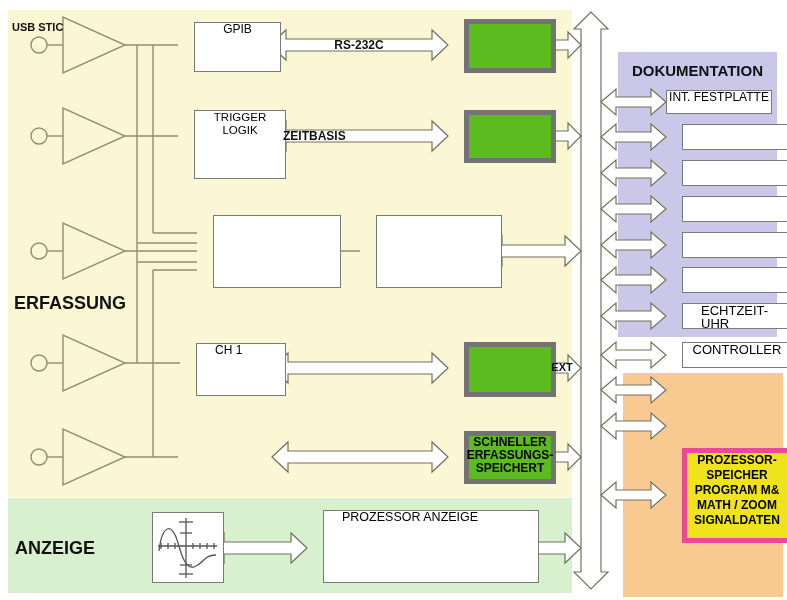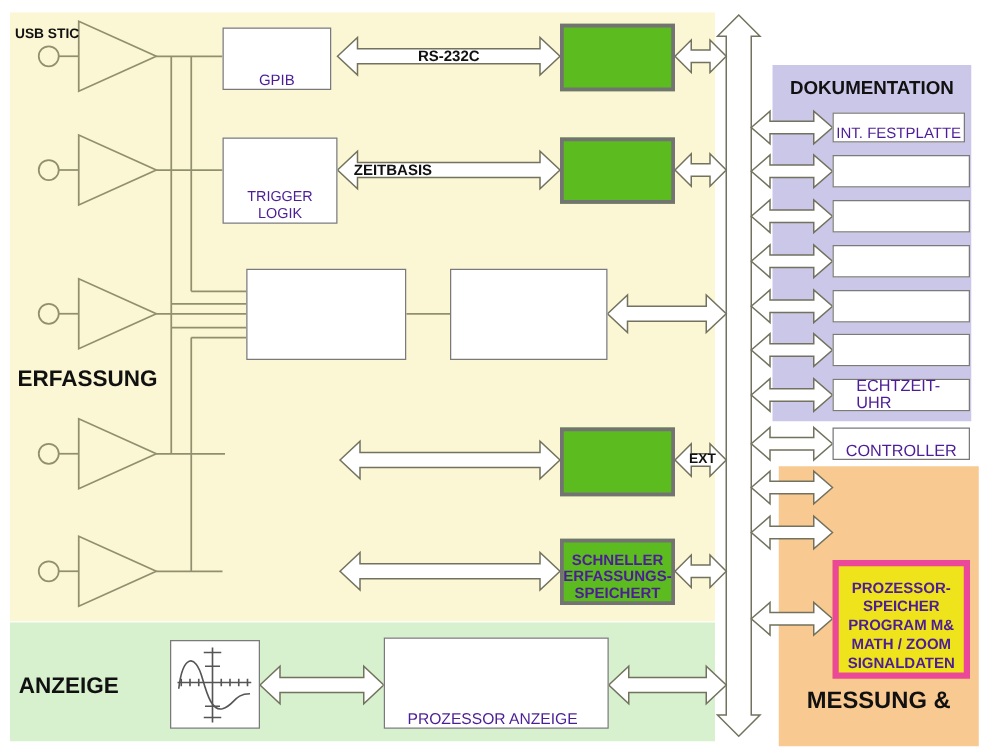--- a/index.html
+++ b/index.html
@@ -5,23 +5,23 @@
   html,body{margin:0;padding:0;background:#ffffff;width:787px;height:600px;overflow:hidden;
     font-family:"Liberation Sans", sans-serif;}
   #canvas{position:relative;width:787px;height:600px;background:#ffffff;}
   .panel{position:absolute;}
   .cream{left:8px;top:10px;width:564px;height:487px;background:#FBF6D3;}
   .band{left:8px;top:498px;width:564px;height:95px;background:#D7F0CE;}
   .purple{left:618px;top:52px;width:159px;height:285px;background:#CBC7E9;}
   .orange{left:623px;top:373px;width:160px;height:224px;background:#F9C992;}
   #wires{position:absolute;left:0;top:0;width:787px;height:600px;pointer-events:none;}
   .box{position:absolute;background:#ffffff;border:1px solid #7a7a7a;box-sizing:border-box;
-    display:flex;align-items:flex-end;justify-content:center;text-align:center;
-    font-size:12px;color:#4c1d95;line-height:13px;}
-  .green{background:#5CBB1E;border:3px solid #737373;}
+    display:flex;align-items:flex-start;justify-content:center;text-align:center;
+    font-size:12px;color:#000000;line-height:13px;margin-left:16px;}
+  .green{background:#5CBB1E;border:5px solid #737373;}
   .yellow{background:#EFE31C;border:5px solid #ec4899;font-weight:bold;}
   .leftalign{justify-content:flex-start;text-align:left;padding-left:18px;}
   .lbl{position:absolute;color:#111;white-space:nowrap;}
   .hdr{font-weight:bold;font-size:18px;}
   .ctr{text-align:center;white-space:normal;}
   .stack span{display:block;}
 </style>
 </head>
 <body>
 
@@ -87,20 +87,23 @@
     </svg>
 
   <div class="box" style="left:178px;top:22px;width:87px;height:50px">
       <span>GPIB</span>
     </div>
   <div class="box" style="left:178px;top:110px;width:92px;height:69px;font-size:11.5px">
       <span>TRIGGER LOGIK</span>
     </div>
   <div class="box" style="left:197px;top:215px;width:128px;height:73px"></div>
   <div class="box" style="left:360px;top:215px;width:126px;height:73px"></div>
+  <div class="box leftalign" style="left:180px;top:343px;width:90px;height:53px">
+      <span>CH 1</span>
+    </div>
   <div class="box green" style="left:448px;top:19px;width:92px;height:54px"></div>
   <div class="box green" style="left:448px;top:110px;width:92px;height:53px"></div>
   <div class="box green" style="left:448px;top:342px;width:92px;height:55px"></div>
   <div class="box green stack" style="left:448px;top:431px;width:92px;height:53px;font-weight:bold">
     <div>
         <span>SCHNELLER</span>
         <span>ERFASSUNGS-</span>
         <span>SPEICHERT</span>
       </div>
   </div>
@@ -118,25 +121,25 @@
           <line x1="15" y1="30" x2="15" y2="36"></line>
         <line x1="22" y1="30" x2="22" y2="36"></line>
           <line x1="40" y1="30" x2="40" y2="36"></line>
         <line x1="47" y1="30" x2="47" y2="36"></line>
           <line x1="54" y1="30" x2="54" y2="36"></line>
         <line x1="61" y1="30" x2="61" y2="36"></line>
         <path d="M6,38 C9,12 19,8 25,30 C29,44 33,56 41,54 C51,51 50,42 63,42"></path>
       </g>
     </svg>
   </div>
-  <div class="box leftalign" style="left:307px;top:510px;width:180px;height:73px;font-size:12.5px">
+  <div class="box leftalign" style="left:307px;top:510px;width:216px;height:73px;font-size:12.5px">
       <span>PROZESSOR ANZEIGE</span>
     </div>
 
-  <div class="box" style="left:666px;top:90px;width:106px;height:24px">
+  <div class="box" style="left:650px;top:90px;width:106px;height:24px">
       <span>INT. FESTPLATTE</span>
     </div>
   <div class="box" style="left:666px;top:124px;width:110px;height:26px">
       <span></span>
     </div>
   <div class="box" style="left:666px;top:160px;width:110px;height:26px">
       <span></span>
     </div>
   <div class="box" style="left:666px;top:196px;width:110px;height:26px">
       <span></span>
@@ -162,19 +165,18 @@
         <span>MATH / ZOOM</span>
         <span>SIGNALDATEN</span>
       </div>
   </div>
 
   <div class="lbl" style="left:12px;top:21px;font-size:11px;font-weight:bold">USB STIC</div>
   <div class="lbl hdr" style="left:14px;top:293px">ERFASSUNG</div>
   <div class="lbl hdr" style="left:15px;top:538px">ANZEIGE</div>
   <div class="lbl hdr ctr" style="left:618px;top:62px;width:159px;font-size:15px">DOKUMENTATION</div>
   <div class="lbl ctr" style="left:623px;top:550px;width:160px;font-size:19px;font-weight:bold;line-height:21px">
-    <span style="display:block">MESSUNG &amp;</span>
   </div>
   <div class="lbl ctr" style="left:270px;top:38px;width:178px;font-size:12px;font-weight:600">RS-232C</div>
   <div class="lbl" style="left:283px;top:129px;font-size:12px;font-weight:600">ZEITBASIS</div>
   <div class="lbl ctr" style="left:543px;top:361px;width:38px;font-size:11px;font-weight:bold">EXT</div>
 
 </div>
 
 </body></html>

